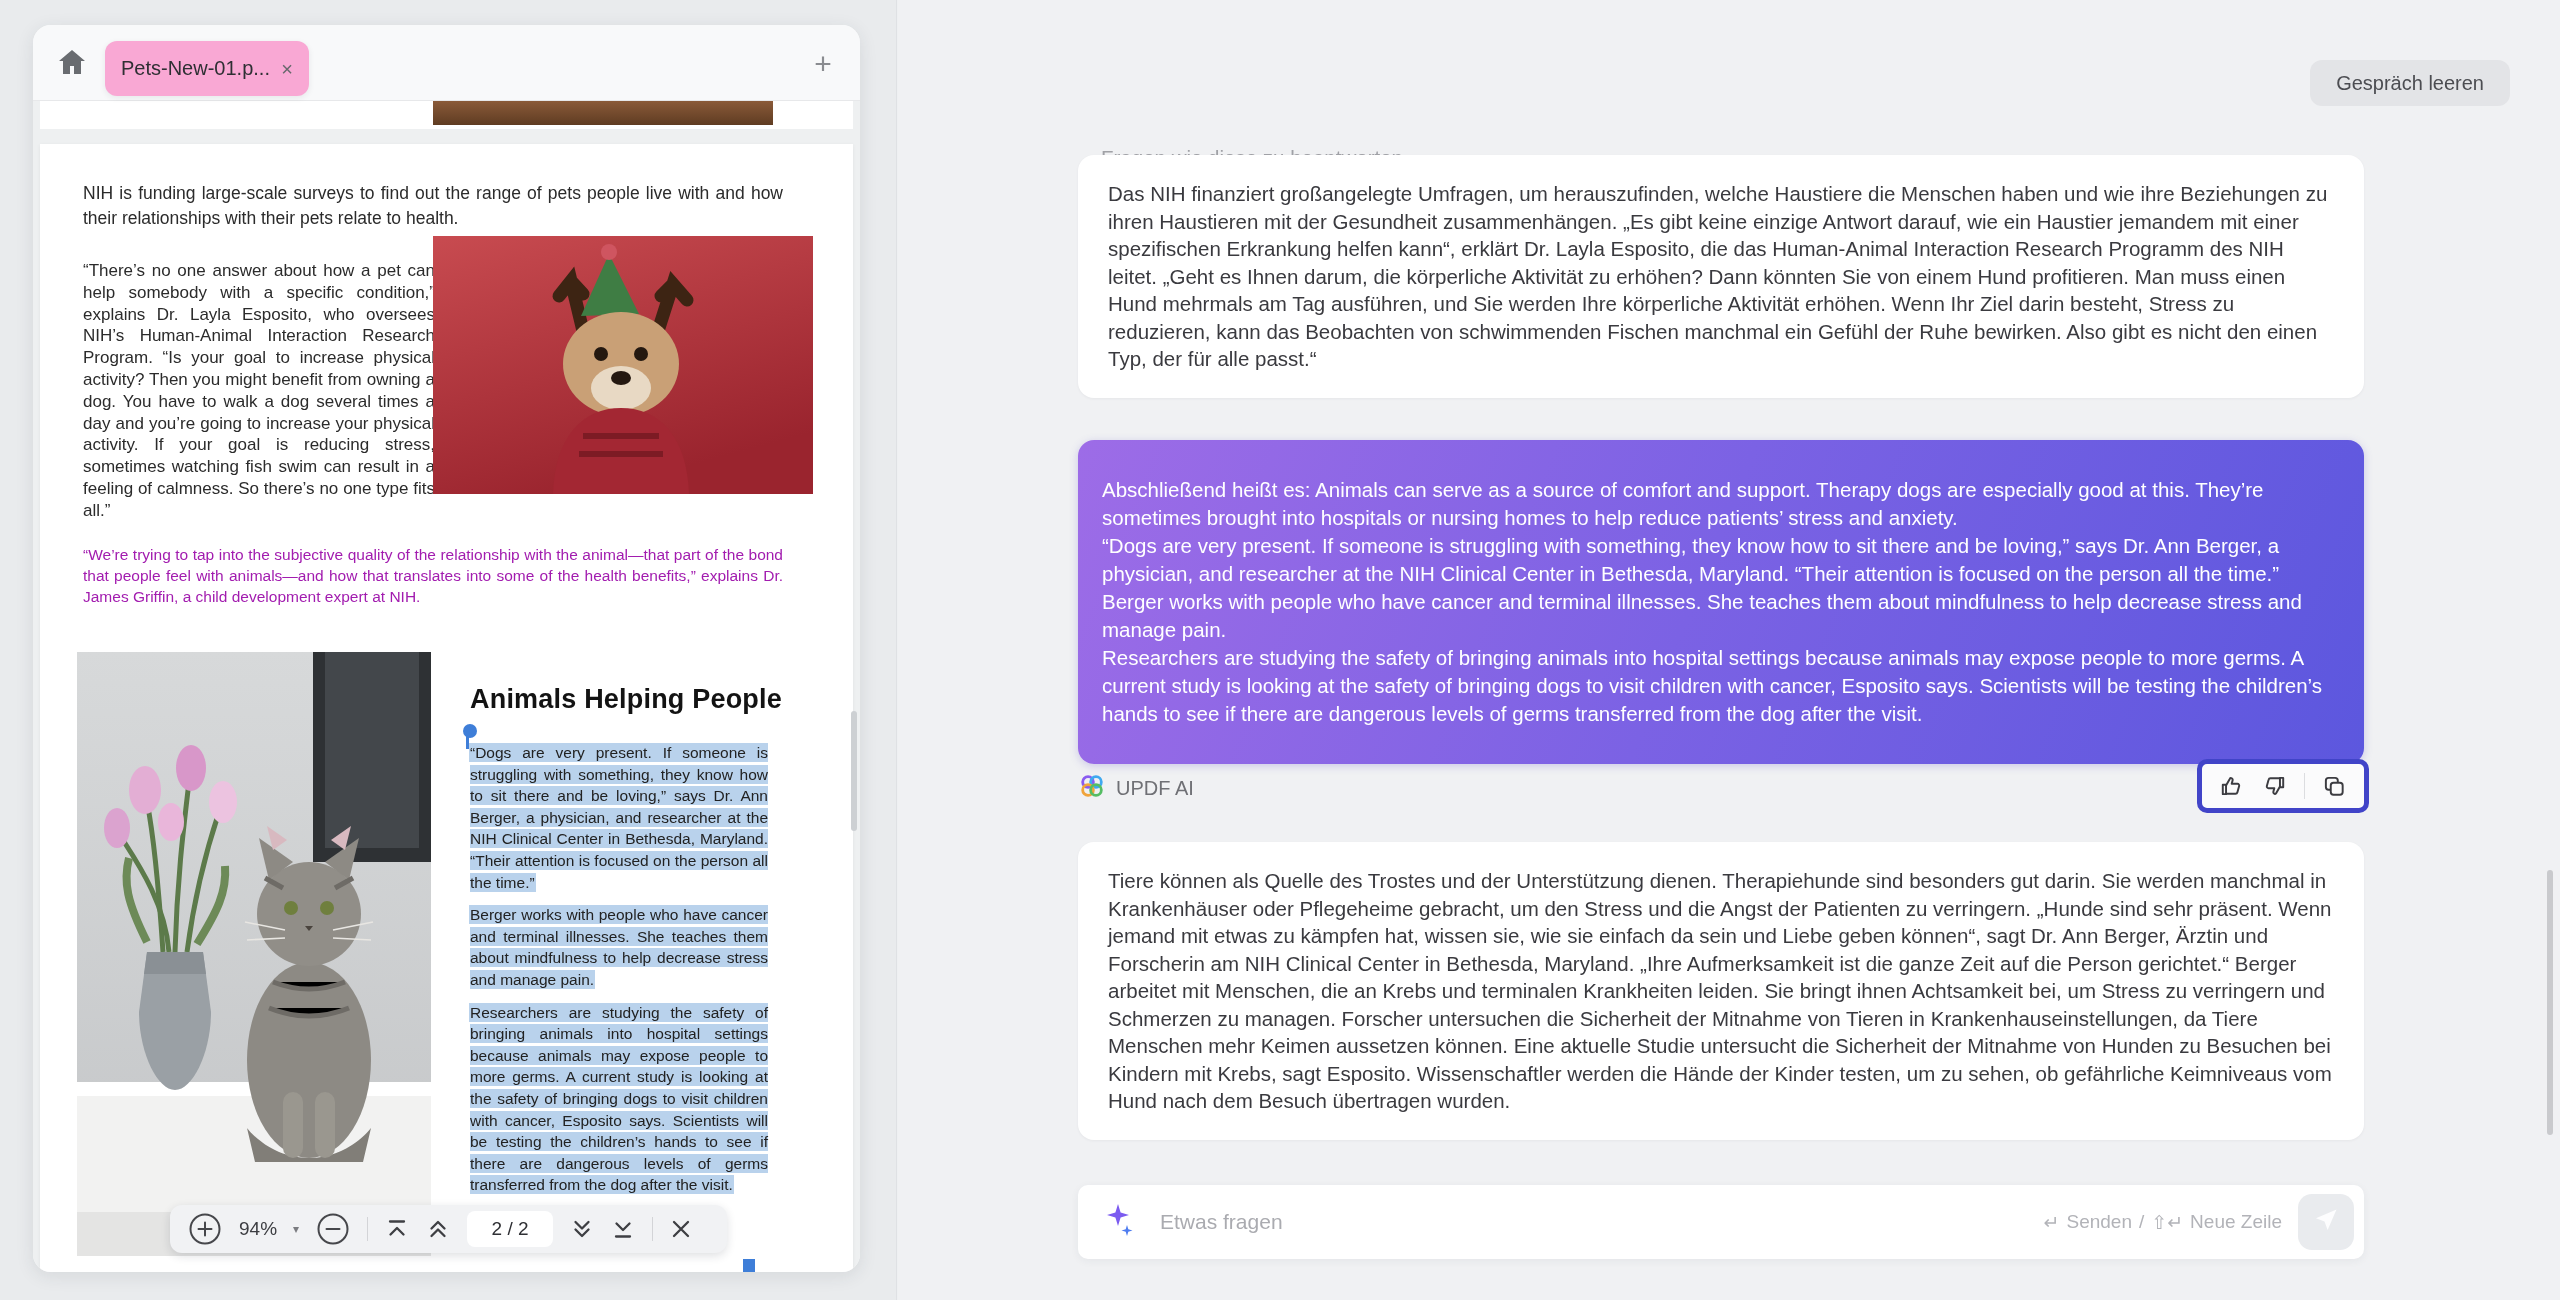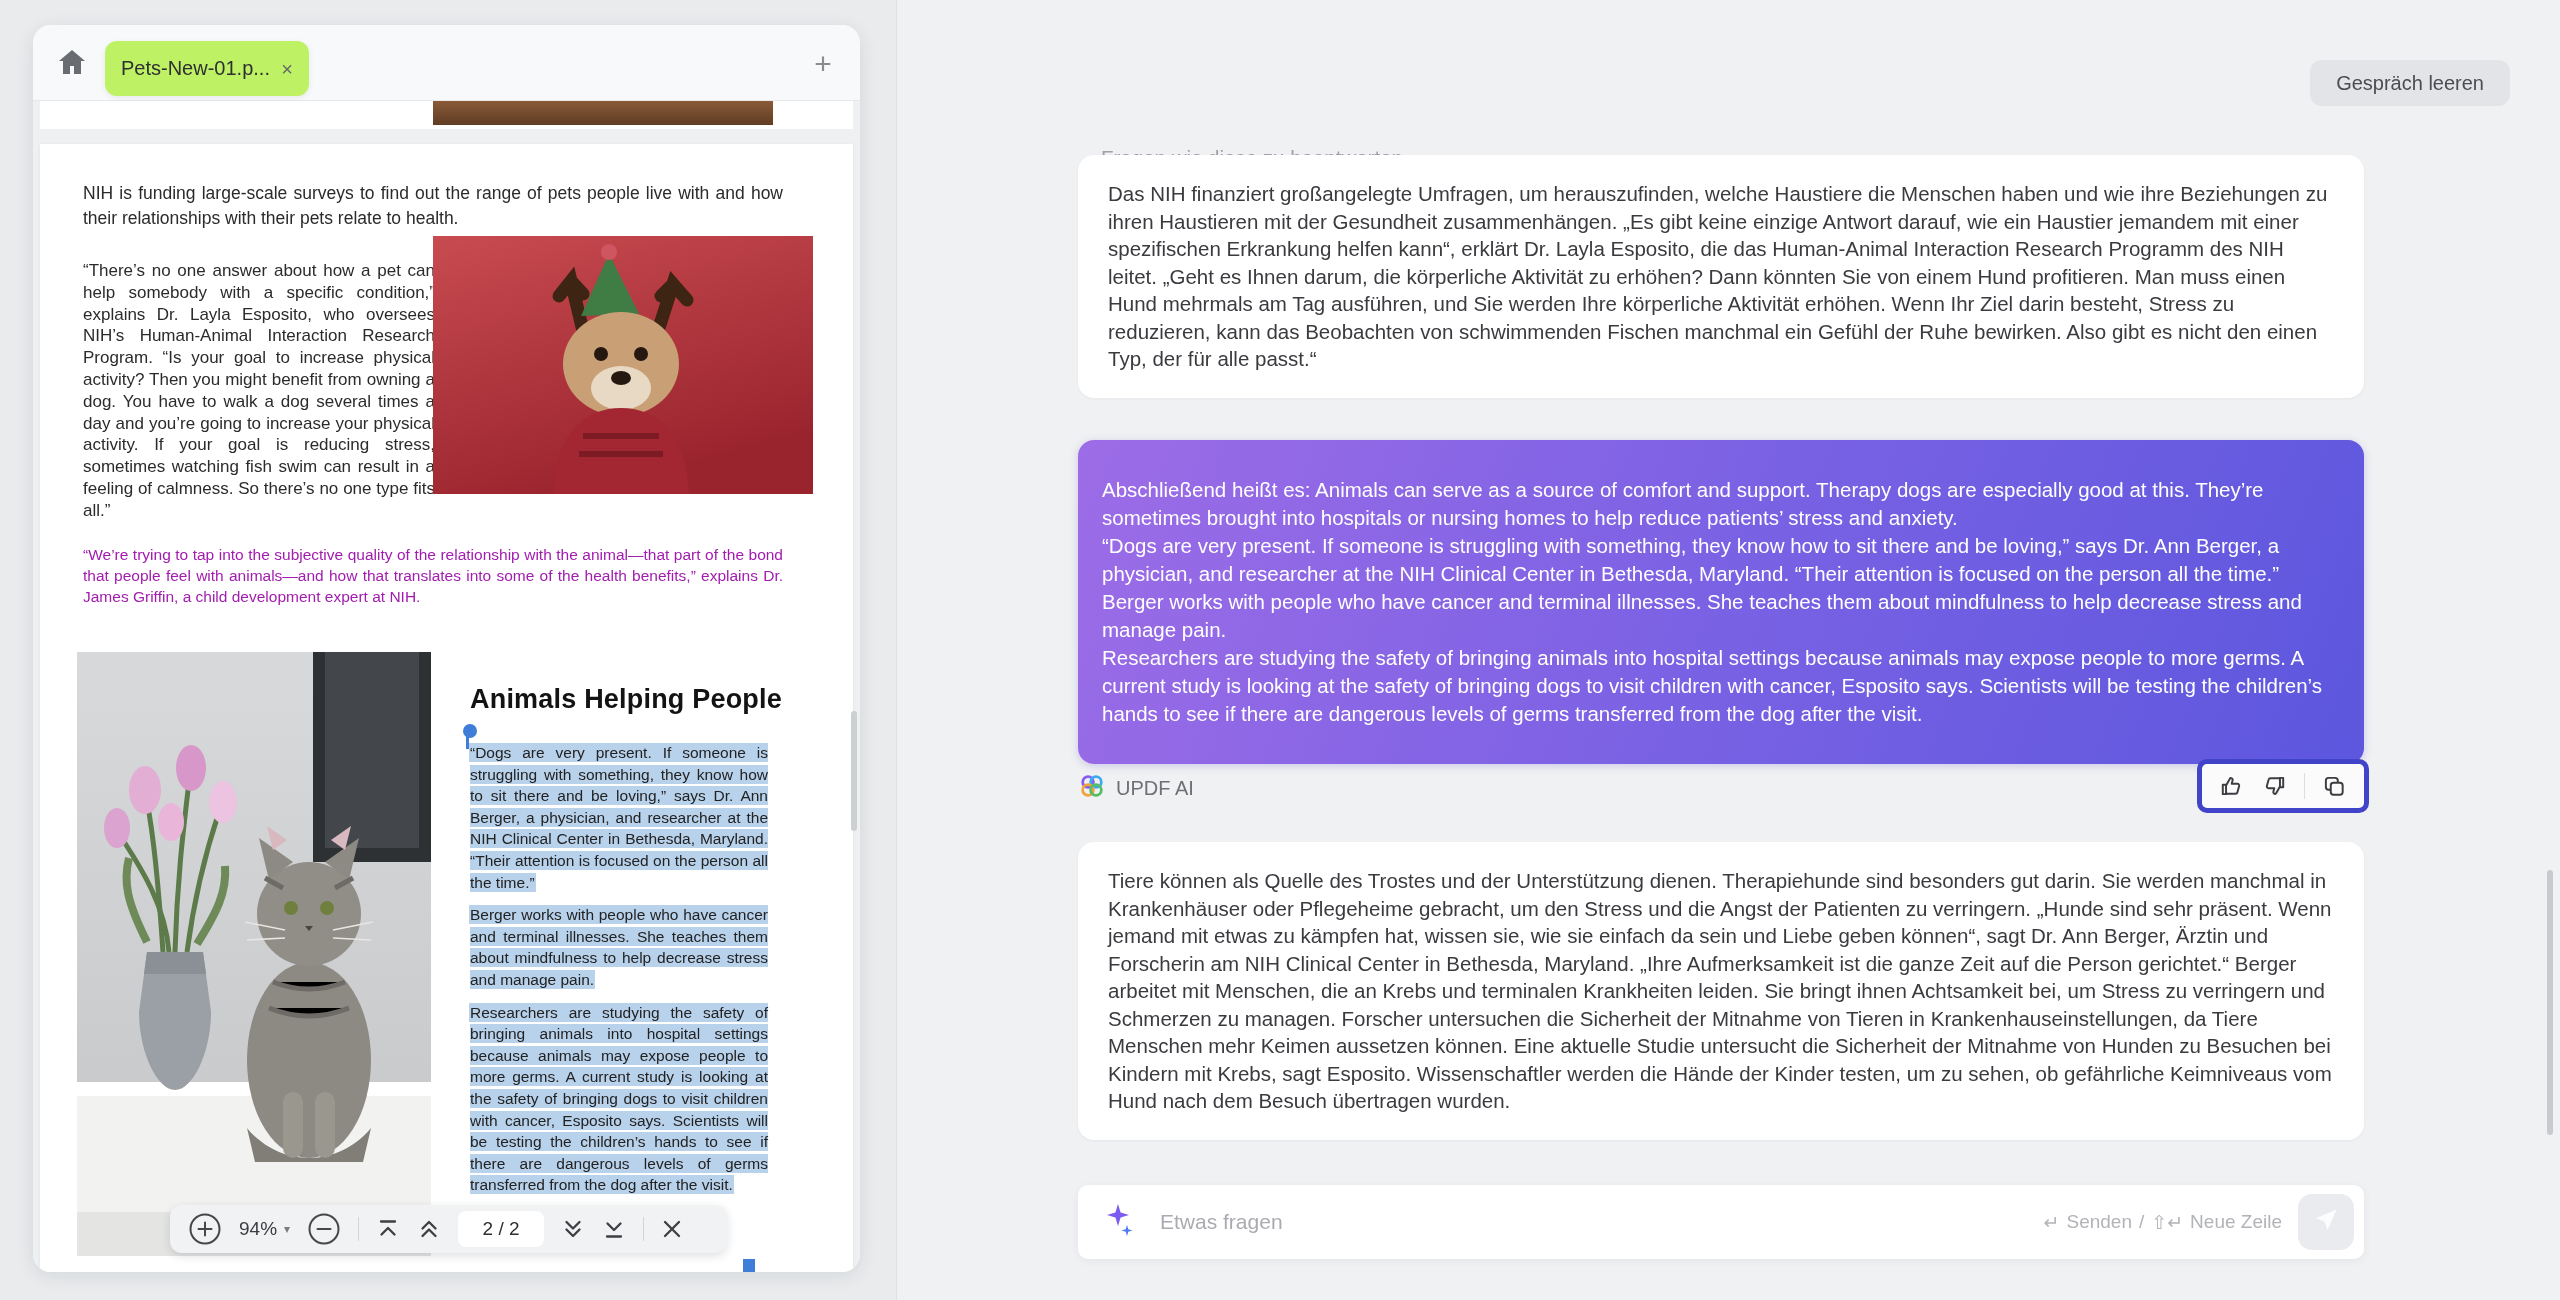--- a/index.html
+++ b/index.html
@@ -11,21 +11,21 @@
   .left-pane { position:absolute; left:0; top:0; width:897px; height:1300px;
     background:#e9ebed; border-right:1px solid #dfe1e4; }
   .pdf-card { position:absolute; left:33px; top:25px; width:827px; height:1247px;
     background:#f8f9fa; border-radius:18px; overflow:hidden;
     box-shadow:0 4px 18px rgba(40,45,60,.10); }
   .tabbar { position:absolute; left:0; top:0; right:0; height:75px;
     display:flex; align-items:center; background:#f8f9fa; z-index:5; }
   .home-btn { position:absolute; left:22px; top:22px; width:34px; height:34px;
     display:flex; align-items:center; justify-content:center; cursor:pointer; }
   .doc-tab { position:absolute; left:72px; top:16px; height:55px; width:204px;
-    background:#bef264; border-radius:12px; display:flex; align-items:center;
+    background:#f9a8d4; border-radius:12px; display:flex; align-items:center;
     padding:0 16px; box-shadow:0 2px 6px rgba(30,35,50,.08); cursor:pointer; }
   .doc-tab .t-label { font-size:20px; color:#2e2f33; white-space:nowrap; overflow:hidden; flex:1; }
   .doc-tab .t-close { font-size:20px; color:#67686c; margin-left:10px; cursor:pointer; line-height:1; }
   .add-tab { position:absolute; right:18px; top:20px; width:38px; height:38px;
     font-size:30px; font-weight:300; color:#8a8c90; display:flex; align-items:center;
     justify-content:center; cursor:pointer; }
 
   .pdf-viewport { position:absolute; left:0; top:75px; right:0; bottom:0;
     background:#eef0f1; border-top:1px solid #e7e8ea; }
   .page-frag { position:absolute; left:7px; right:7px; top:0; height:28px; background:#ffffff; }
@@ -51,21 +51,21 @@
   .sel-pin { position:absolute; left:423px; top:580px; width:14px; height:26px; }
   .sel-pin .dot { position:absolute; left:0; top:0; width:14px; height:14px; border-radius:50%;
     background:#3e7ed8; }
   .sel-pin .stem { position:absolute; left:3px; top:11px; width:2.5px; height:14px; background:#3e7ed8; }
   .sel-end { position:absolute; left:703px; top:1115px; width:12px; height:14px; background:#3e7ed8; }
 
   .pdf-toolbar { position:absolute; left:137px; top:1180px; width:557px; height:48px;
     background:#f1f2f4; border-radius:12px; box-shadow:0 3px 10px rgba(30,35,50,.14);
     display:flex; align-items:center; padding:0 18px; gap:17px; z-index:8; }
   .tool-btn { display:flex; align-items:center; justify-content:center; cursor:pointer; }
-  .zoom-level { display:flex; align-items:center; gap:7px; font-size:19px; color:#3c3d41; cursor:pointer; }
+  .zoom-level { display:flex; align-items:center; gap:16px; font-size:19px; color:#3c3d41; cursor:pointer; }
   .tb-divider { width:1px; height:24px; background:#d3d4d7; }
   .page-box { background:#ffffff; border-radius:8px; height:36px; min-width:86px;
     display:flex; align-items:center; justify-content:center; font-size:19px; color:#2f3034; }
   .pdf-scrollthumb { position:absolute; right:3px; top:610px; width:6px; height:120px;
     background:#cdd0d3; border-radius:3px; }
 
   
   .right-pane { position:absolute; left:898px; top:0; width:1662px; height:1300px;
     background:#f0f1f3; }
   .clear-chat { position:absolute; top:60px; right:50px; height:46px; padding:0 26px;

